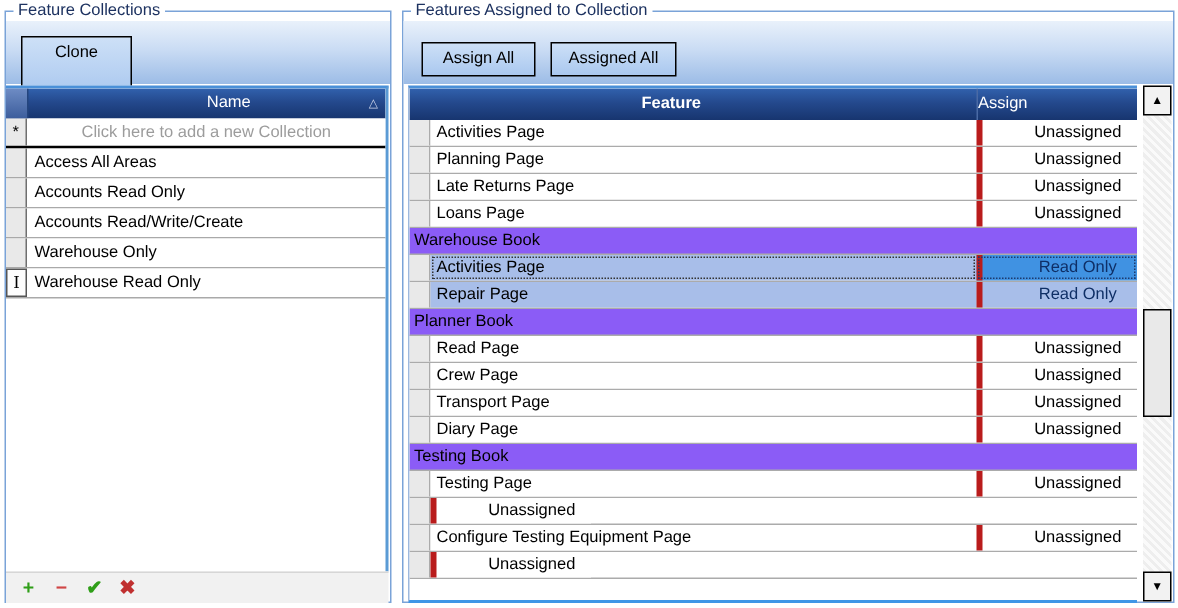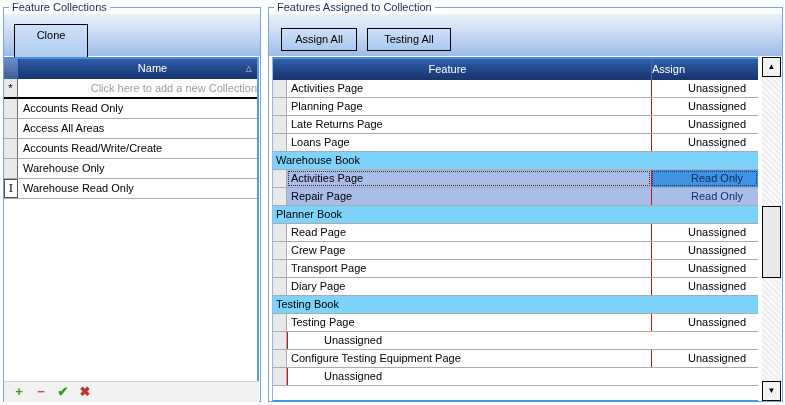--- a/index.html
+++ b/index.html
@@ -29,41 +29,41 @@
   #left-grid .gheader{height:20px;}
   .hmarker{width:14px;background:linear-gradient(180deg,#6e8cc4 0%,#3c5d9c 100%);
            border-right:1px solid #24457e;}
   .hname{flex:1;text-align:center;line-height:19px;position:relative;}
   .sort-glyph{position:absolute;right:5px;top:5px;font-size:8px;color:#c6cfe6;line-height:9px;}
   .lrow{display:flex;height:20px;box-sizing:border-box;border-bottom:1px solid #a9a9a9;}
   .lrow .marker{width:14px;background:#e9e9e9;border-right:1px solid #6f6f6f;
                 text-align:center;line-height:18px;font-size:11px;box-sizing:border-box;}
   .lrow .cname{flex:1;padding-left:5px;line-height:18px;background:#fff;}
   .lrow.newrow{border-bottom:2px solid #000;}
-  .lrow.newrow .cname{color:#9c9c9c;text-align:right;padding-left:0;}
+  .lrow.newrow .cname{color:#9c9c9c;text-align:center;padding-left:0;}
   .marker.ibeam{font-family:"DejaVu Serif",serif;background:#fdfdfd;border:1px solid #555;
                 border-right:1px solid #555;line-height:17px;}
 
   
   #navigator{position:absolute;left:0;top:373px;width:255px;height:21px;background:#f1f1f1;
              border-top:1px solid #d6d6d6;display:flex;align-items:center;padding-left:4px;box-sizing:border-box;}
   .nav-ico{width:22px;text-align:center;font-weight:bold;font-size:13px;line-height:18px;cursor:default;}
 
   
   #right-grid{left:3px;top:49px;width:486px;height:345px;border-top:2px solid #4a90d8;
               border-bottom:2px solid #3f96e6;border-left:1px solid #9db8dd;}
   #right-grid .gheader{height:21px;}
-  .hfeature{flex:1;text-align:center;line-height:20px;}
+  .hfeature{flex:1;text-align:center;line-height:20px;font-weight:bold;}
   .hassign{width:107px;border-left:1px solid #4a6aa5;line-height:20px;box-sizing:border-box;}
   .frow{display:flex;height:18px;box-sizing:border-box;border-bottom:1px solid #ababab;}
   .frow .indent{width:14px;background:#e9e9e9;border-right:1px solid #ababab;box-sizing:border-box;}
   .frow .fcell{flex:1;padding-left:4px;line-height:16px;background:#fff;white-space:nowrap;overflow:hidden;}
-  .frow .acell{width:107px;border-left:1px solid #b91c1c;text-align:center;line-height:16px;
+  .frow .acell{width:107px;border-left:4px solid #b91c1c;text-align:center;line-height:16px;
                background:#fff;box-sizing:border-box;padding-left:24px;}
-  .grow{height:18px;box-sizing:border-box;border-bottom:1px solid #ababab;background:#7dd3fc;
+  .grow{height:18px;box-sizing:border-box;border-bottom:1px solid #ababab;background:#8b5cf6;
         padding-left:3px;line-height:16px;}
   .frow.sel .fcell{background:#a8bee9;}
   .frow.sel .acell{background:#a8bee9;color:#0f2f66;}
   .frow.focused .fcell{outline:1px dotted #333;outline-offset:-2px;}
   .frow.focused .acell{background:#4092e2;color:#0f2f66;outline:1px dotted #1c3a6e;outline-offset:-2px;}
 
   
   #vscroll{position:absolute;left:493px;top:49px;width:19px;height:344px;
            background:repeating-linear-gradient(45deg,#fafafa 0 2px,#eeeeee 2px 4px);}
   .sbtn{position:absolute;left:0;width:19px;height:20px;box-sizing:border-box;border:1px solid #000;
@@ -93,25 +93,25 @@
       </div>
 
       <div class="lrow newrow">
         <div class="marker">*</div>
         <div class="cname">Click here to add a new Collection</div>
       </div>
 
       <div id="left-rows">
           <div class="lrow">
             <div class="marker"></div>
+            <div class="cname">Access All Areas</div>
+          </div>
+          <div class="lrow">
+            <div class="marker"></div>
             <div class="cname">Accounts Read Only</div>
-          </div>
-          <div class="lrow">
-            <div class="marker"></div>
-            <div class="cname">Access All Areas</div>
           </div>
           <div class="lrow">
             <div class="marker"></div>
             <div class="cname">Accounts Read/Write/Create</div>
           </div>
           <div class="lrow">
             <div class="marker"></div>
             <div class="cname">Warehouse Only</div>
           </div>
           <div class="lrow">
@@ -127,21 +127,21 @@
         <div class="nav-ico" style="color: rgb(47, 158, 24);">✔</div>
         <div class="nav-ico" style="color: rgb(192, 48, 48);">✖</div>
       </div>
   </div>
 
   <div class="panel" style="left:268px;top:7px;width:515px;height:395px;">
     <span class="panel-title">Features Assigned to Collection</span>
 
     <div class="toolbar">
       <div class="btn" style="left:12px;top:14px;width:76px;height:23px;">Assign All</div>
-      <div class="btn" style="left:98px;top:14px;width:84px;height:23px;">Testing All</div>
+      <div class="btn" style="left:98px;top:14px;width:84px;height:23px;">Assigned All</div>
     </div>
 
     <div class="grid" id="right-grid">
       <div class="gheader navy">
         <div class="hfeature">Feature</div>
         <div class="hassign">Assign</div>
       </div>
       <div id="right-rows">
           <div class="frow">
             <div class="indent"></div>

